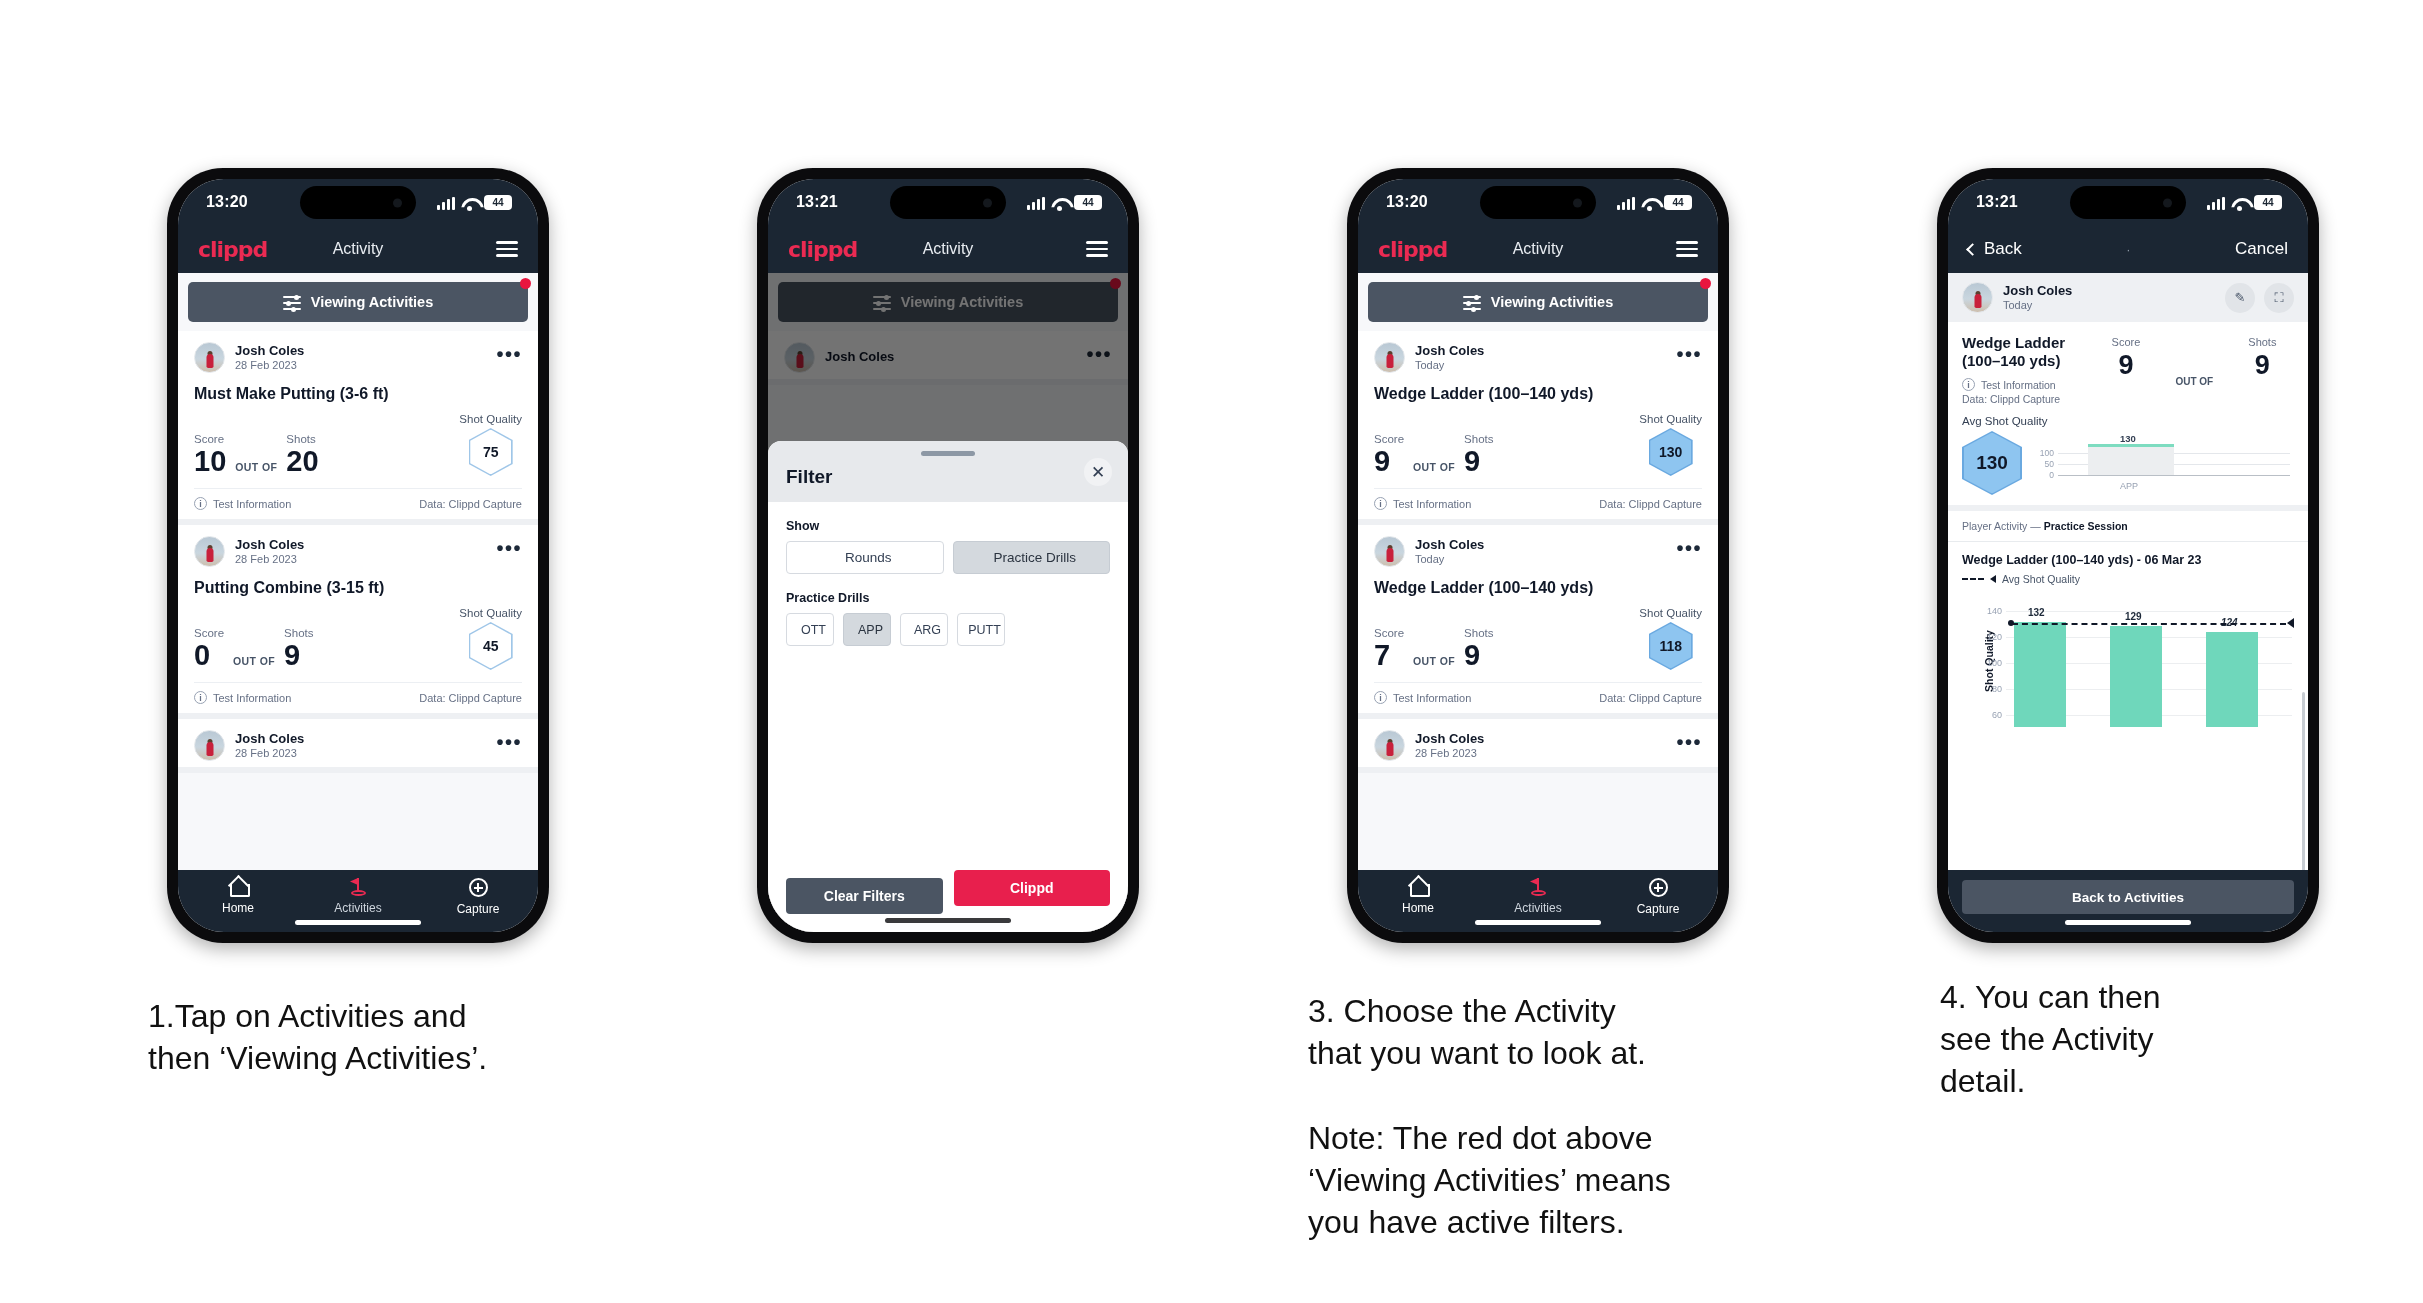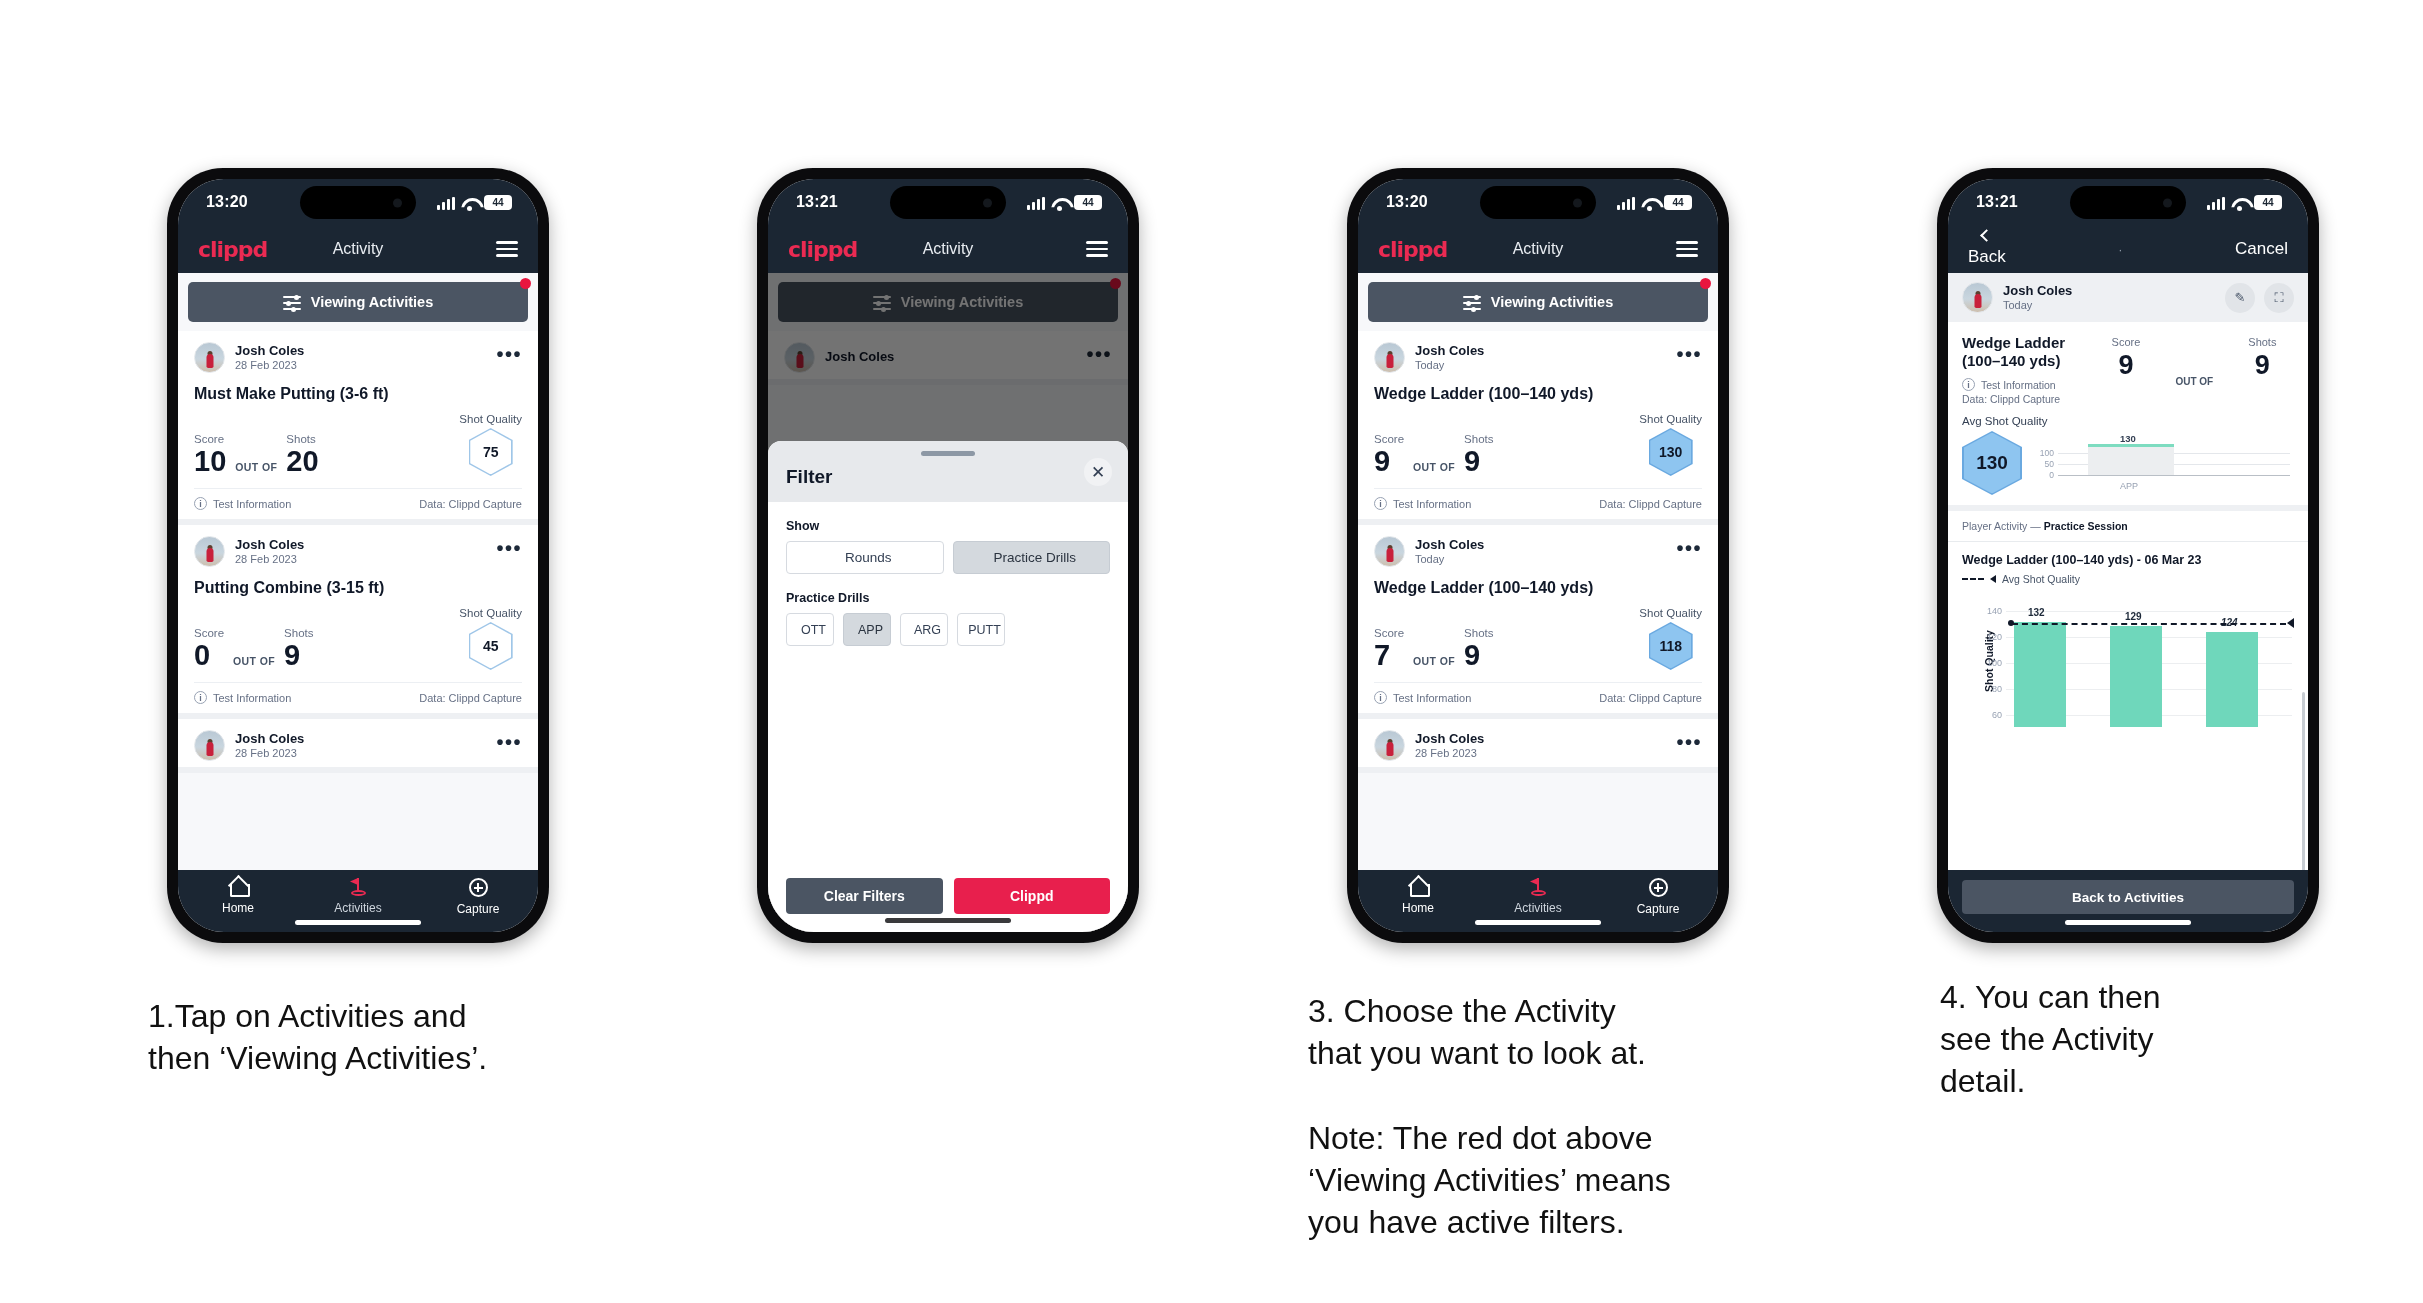--- a/index.html
+++ b/index.html
@@ -85,21 +85,21 @@
     letter-spacing: -1px; font-family: "DejaVu Sans", sans-serif;
   }
   .nav-title {
     position: absolute; left: 50%; transform: translateX(-50%);
     font-size: 16px; color: #e9edf2;
   }
   .hamburger { margin-left: auto; width: 22px; }
   .hamburger span{ display:block; height:2.5px; background:#fff; margin:4px 0; border-radius:2px;}
 
   .navbar.detail { justify-content: space-between; }
-  .nav-back { display:flex; align-items:center; gap:7px; font-size:17px; color:#fff;flex-direction:column;}
+  .nav-back { display:flex; align-items:center; gap:7px; font-size:17px; color:#fff;}
   .chev { width:9px; height:9px; border-left:2px solid #fff; border-bottom:2px solid #fff;
           transform: rotate(45deg); }
   .nav-cancel { font-size:17px; color:#fff; }
   .nav-dot { color:#8d98a5; font-size: 13px; }
 
   
   .appbody { flex: 1 1 auto; background:#f7f8fa; overflow:hidden; position:relative; }
 
   .filterbar-wrap { padding: 9px 10px 9px; background:#f7f8fa; position:relative; }
   .filterbar {
@@ -225,21 +225,21 @@
   .seg .opt {
     flex:1; height:33px; border:1px solid #d6dae0; border-radius:4px; background:#fff;
     display:flex; align-items:center; justify-content:center;
     font-size:13.5px; color:#344054;padding-left:7px;
   }
   .seg .opt.on { background:#d4d9de; border-color:#c6ccd3; color:#2b3440; }
   .seg.small .opt { flex:0 0 auto; width: 48px; font-size:12.5px; }
   .sheet-foot { padding: 0 18px 18px; display:flex; gap:11px; }
   .btn { flex:1; height:36px; border-radius:4px; display:flex; align-items:center;
          justify-content:center; font-size:14px; font-weight:bold; color:#fff; }
-  .btn.dark { background:#4b5563; }
+  .btn.dark { background:#4b5563;margin-top:8px; }
   .btn.pink { background:#e81f4d; }
   .phone2-homebar { position:absolute; bottom:9px; left:50%; transform:translateX(-50%);
             width:126px; height:5px; border-radius:3px; background:#3a3a3c; }
 
   
   .d-head{ background:#eef0f3; display:flex; align-items:center; padding: 9px 14px; }
   .d-actions{ margin-left:auto; display:flex; gap:9px; }
   .circ-btn{ width:30px;height:30px;border-radius:50%;background:#e1e4e8;
              display:flex;align-items:center;justify-content:center;color:#475467;font-size:13px;}
   .d-main{ background:#fff; padding: 12px 14px 6px; display:flex; }

